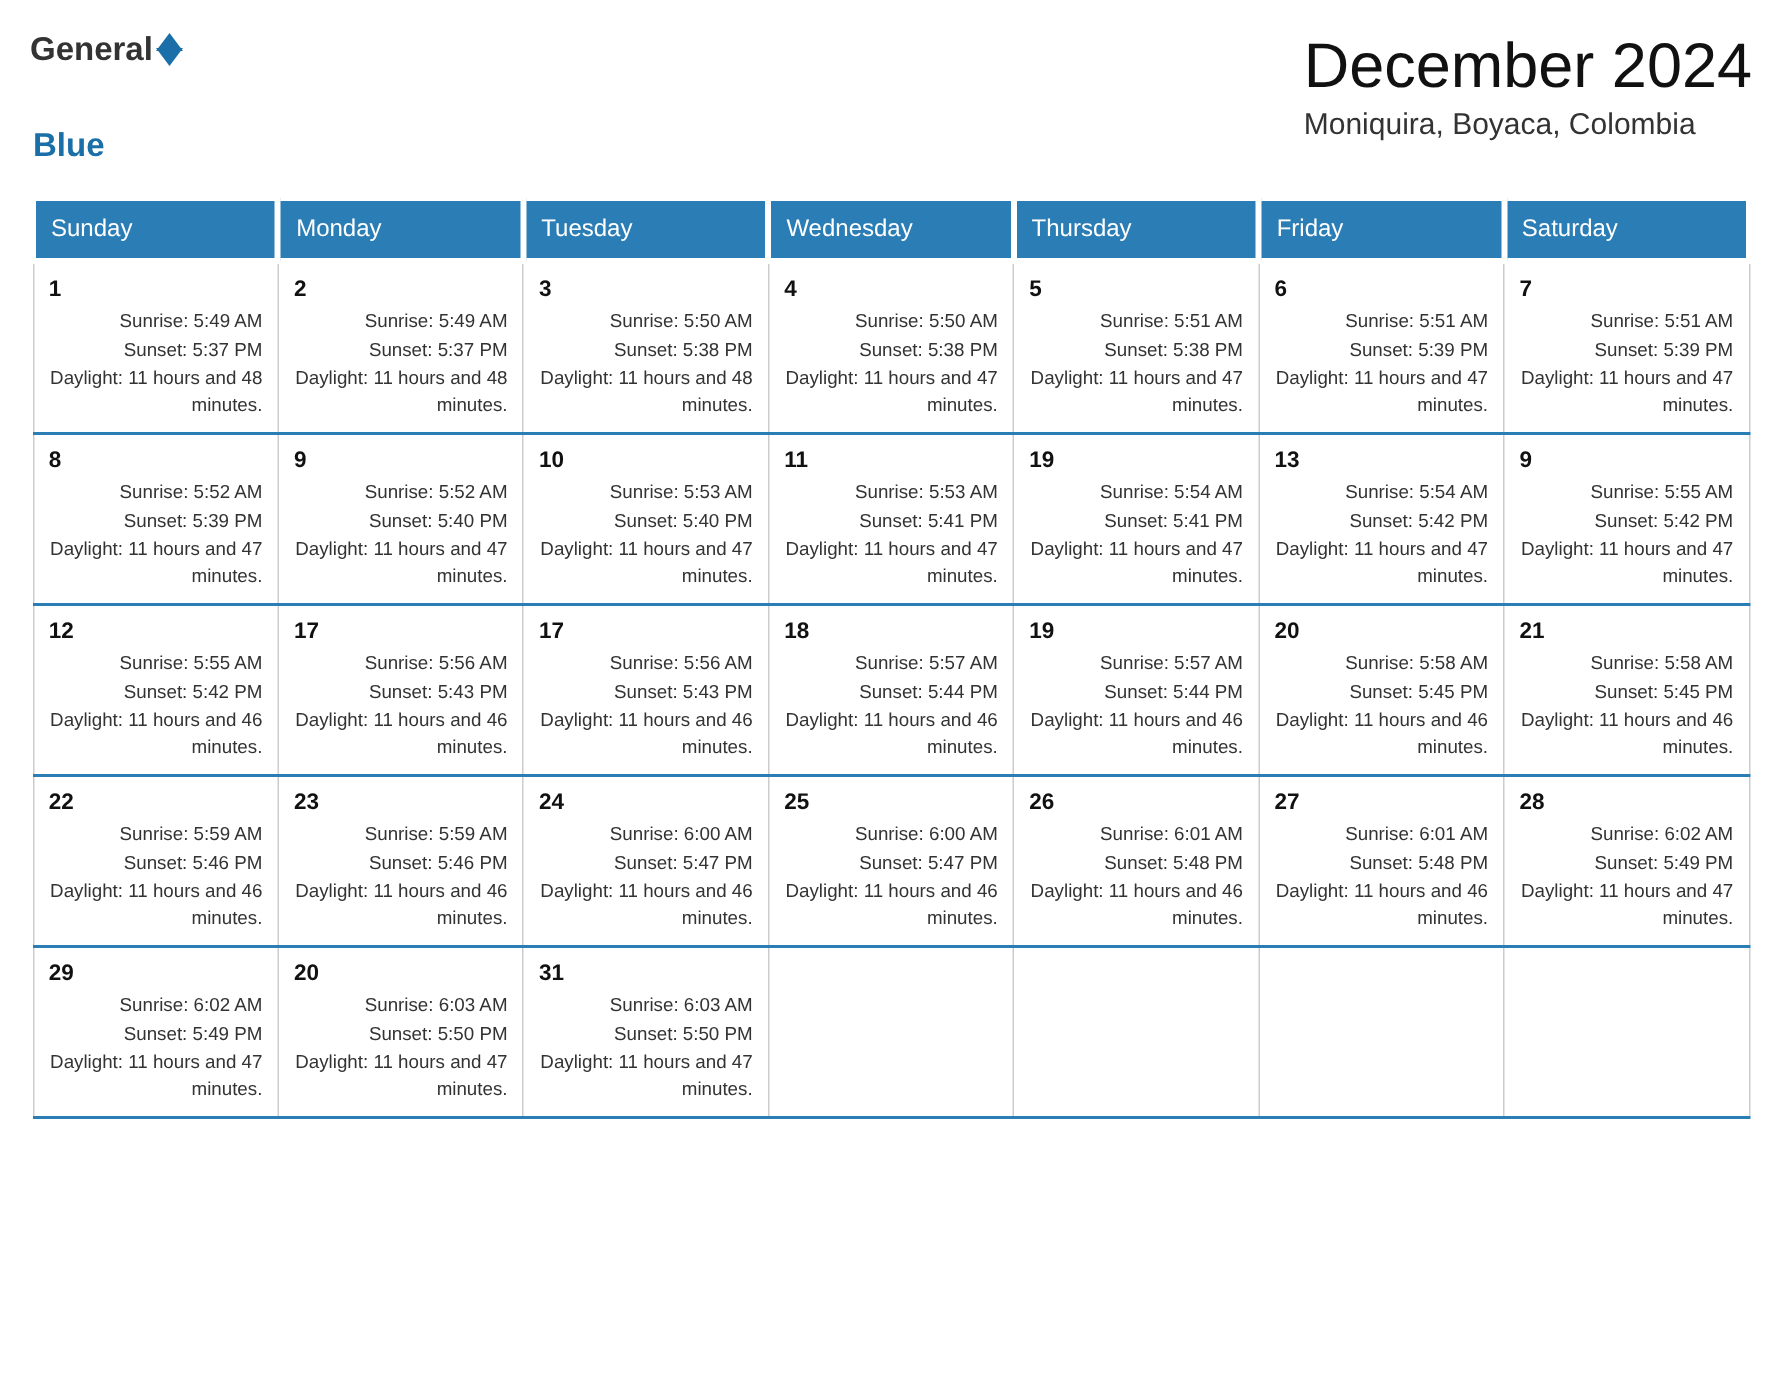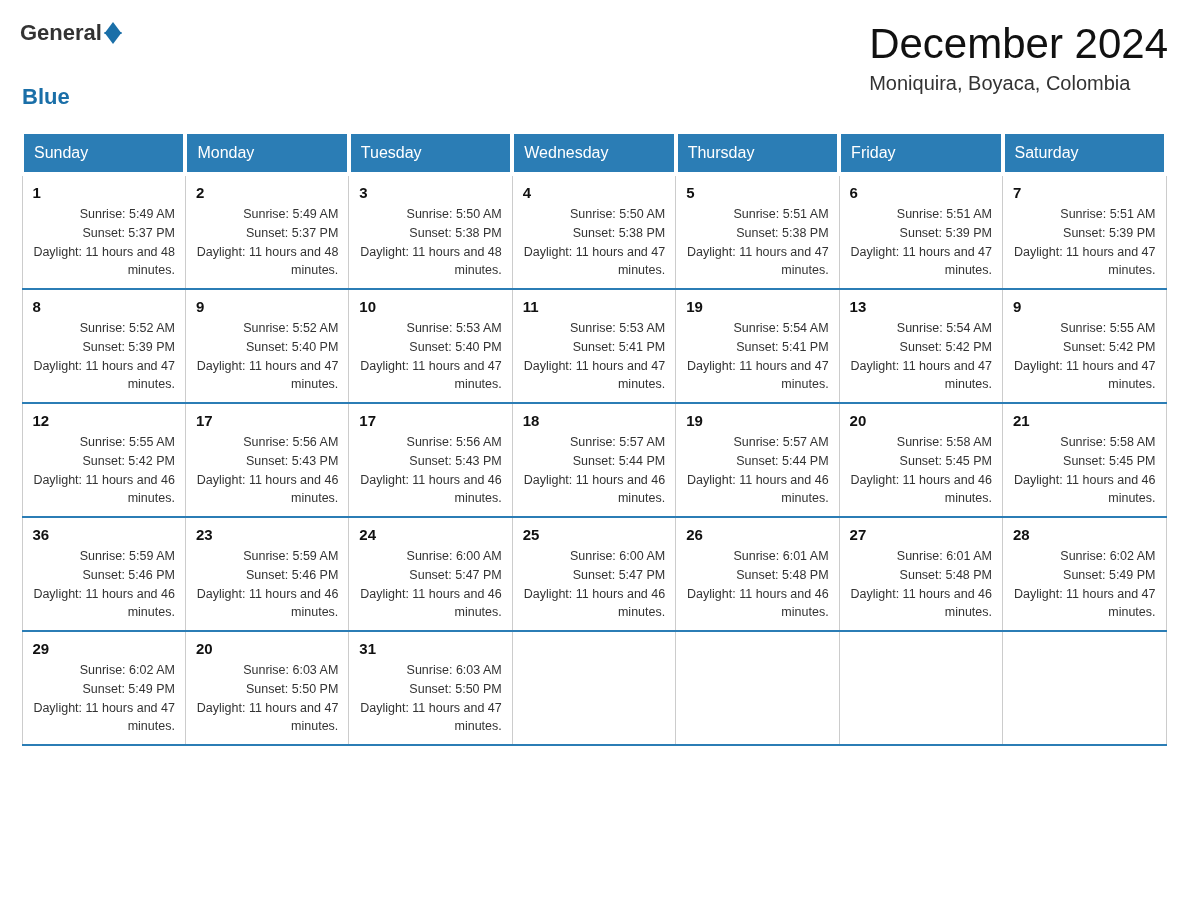--- a/index.html
+++ b/index.html
@@ -290,21 +290,21 @@
         <span class="day-number">21</span>
         <div class="day-info">
           Sunrise: 5:58 AM<br>
           Sunset: 5:45 PM<br>
           Daylight: 11 hours and 46 minutes.
         </div>
       </td>
       </tr>
       <tr>
         <td>
-        <span class="day-number">36</span>
+        <span class="day-number">22</span>
         <div class="day-info">
           Sunrise: 5:59 AM<br>
           Sunset: 5:46 PM<br>
           Daylight: 11 hours and 46 minutes.
         </div>
       </td>
         <td>
         <span class="day-number">23</span>
         <div class="day-info">
           Sunrise: 5:59 AM<br>

